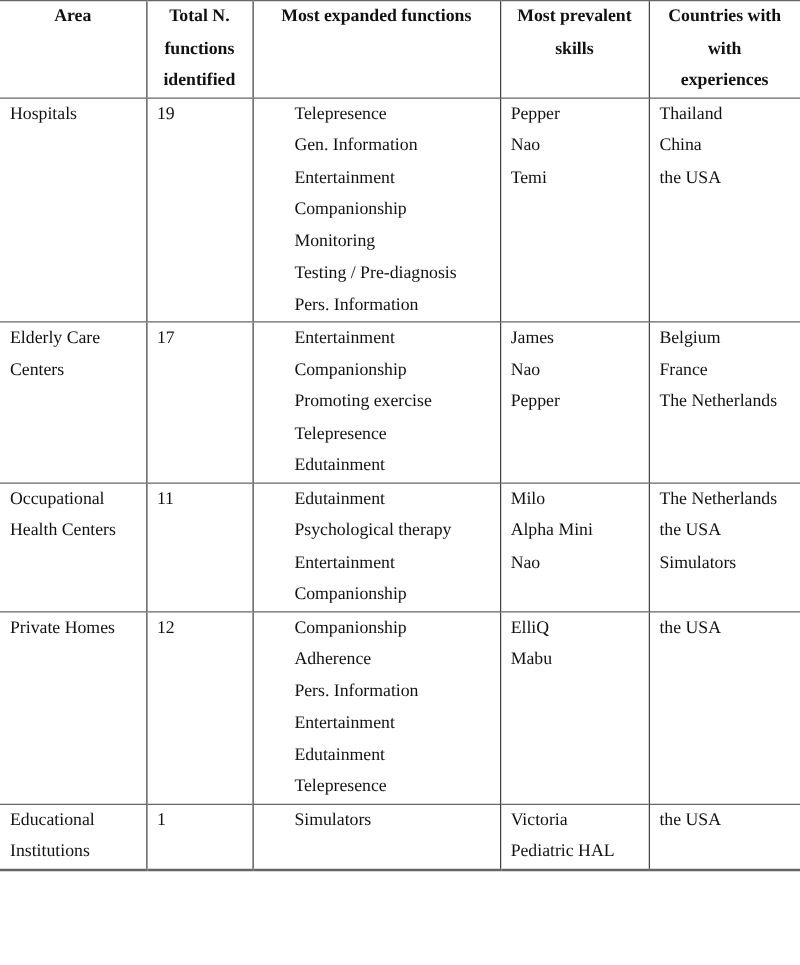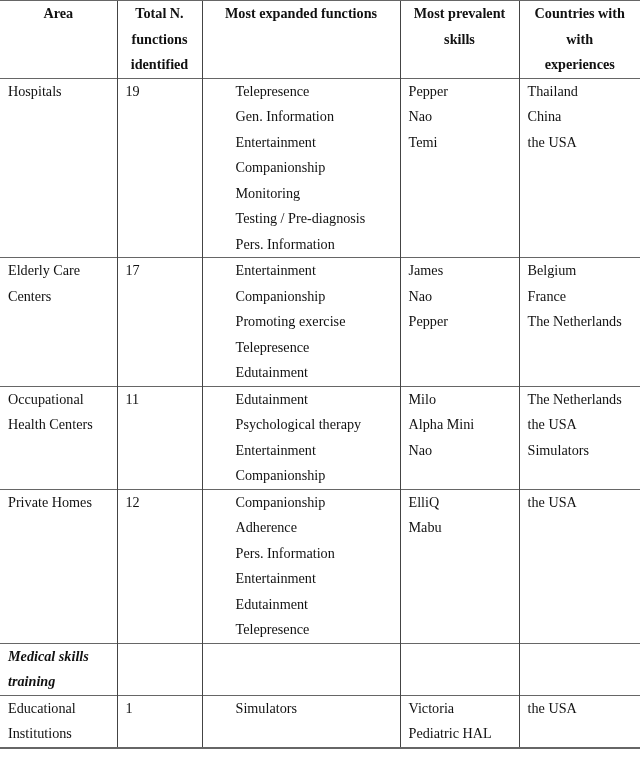--- a/index.html
+++ b/index.html
@@ -146,30 +146,20 @@
       </td>
       <td>
         <span class="line">ElliQ</span>
         <span class="line">Mabu</span>
       </td>
       <td>
         <span class="line">the USA</span>
       </td>
     </tr>
 
-    <tr>
-      <td class="section">
-        <span class="line">Medical skills</span>
-        <span class="line">training</span>
-      </td>
-      <td></td>
-        <td></td>
-        <td></td>
-        <td></td>
-    </tr>
 
     <tr class="last">
       <td class="area">
         <span class="line">Educational</span>
         <span class="line">Institutions</span>
       </td>
       <td class="num">1</td>
       <td class="func">
         <span class="line">Simulators</span>
       </td>

